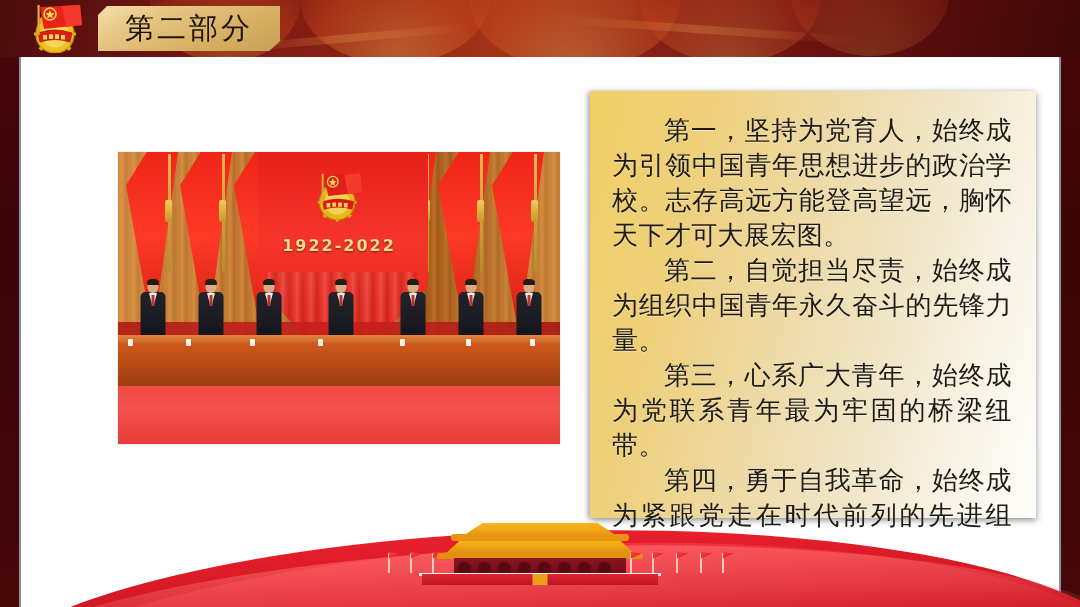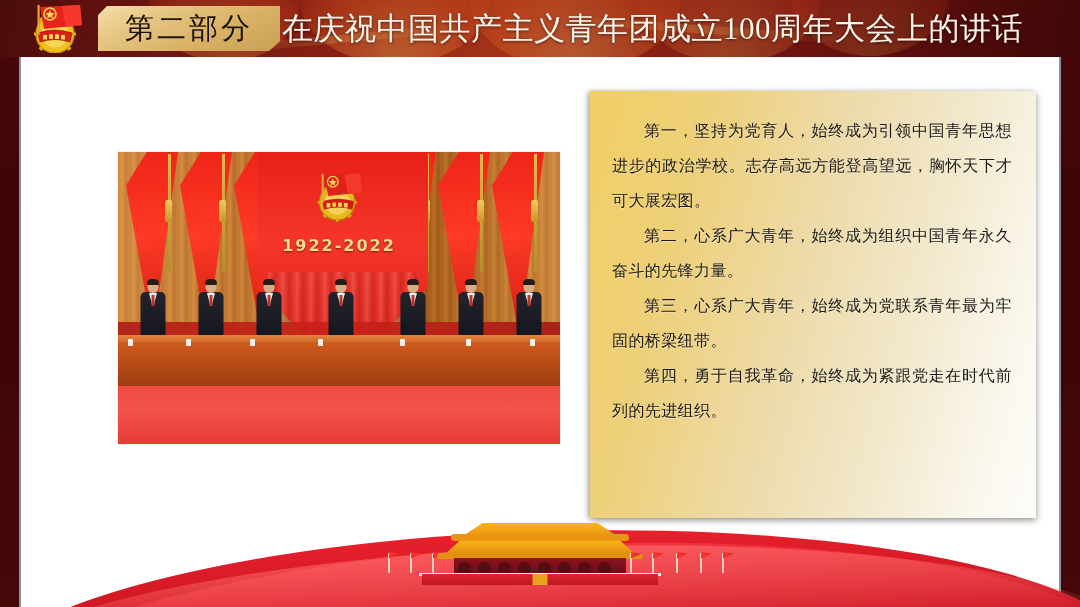--- a/index.html
+++ b/index.html
@@ -106,21 +106,21 @@
       font-family:"DejaVu Sans","Liberation Sans",sans-serif;
       font-size:16px;font-weight:bold;letter-spacing:2px;color:#f6d98c;
       text-shadow:0 1px 2px rgba(90,30,0,.8);white-space:nowrap;}
   .cup{position:absolute;bottom:98px;width:5px;height:7px;background:#f3f1ea;border-radius:1px;}
 
   
   .text-panel{position:absolute;left:590px;top:91px;width:446px;height:427px;z-index:5;
       background:linear-gradient(105deg,#f1cf65 0%,#eed07a 22%,#eddbab 48%,#f2e9ce 70%,#fbf8f0 90%,#fdfcf8 100%);
       box-shadow:-3px 0 5px rgba(0,0,0,.22),0 3px 6px rgba(0,0,0,.20),3px 3px 6px rgba(0,0,0,.12);
       padding:22px 24px 0 22px;box-sizing:border-box;}
-  .tp-inner{font-size:16px;line-height:35px;color:#1e1a14;
+  .tp-inner{font-size:26px;line-height:35px;color:#1e1a14;
       font-family:"Liberation Serif","DejaVu Serif",serif;
       text-shadow:0 1px 1px rgba(255,255,255,.45);letter-spacing:.4px;}
   .tp-inner p{margin:0;text-indent:2em;text-align:justify;}
 
   
   .bottom{position:absolute;left:0;bottom:0;width:1080px;height:110px;z-index:7;overflow:hidden;}
   .wave{position:absolute;left:-40px;width:1180px;border-radius:50%/100% 100% 0 0;}
   .w1{bottom:-74px;height:150px;background:linear-gradient(180deg,#e8202c 0%,#c7141f 60%,#8d0c16 100%);
       transform:rotate(-1.6deg);}
   .w2{bottom:-88px;height:150px;background:linear-gradient(180deg,#f2343f 0%,#d01a26 55%,#9c101a 100%);
@@ -208,21 +208,20 @@
       </g>
 
       <rect x="15.5" y="2" width="2.2" height="30" fill="#e0a93c"></rect>
     </svg>
   </div>
 
   <div class="chapter-tab">
     <span>第二部分</span>
   </div>
 
-  <div class="hdr-title">在庆祝中国共产主义青年团成立100周年大会上的讲话</div>
 
   <div class="body-area"></div>
 
   <div class="photo">
     <div class="ph-wall"></div>
     <div class="ph-wall-sheen"></div>
 
     <div class="flag" style="left:8px;"></div>
     <div class="pole" style="left:50px;"></div>
     <div class="tassel" style="left:47px;top:48px;"></div>
@@ -340,21 +339,21 @@
     <div class="cup" style="left:282px;"></div>
     <div class="cup" style="left:348px;"></div>
     <div class="cup" style="left:412px;"></div>
 
     <div class="ph-carpet"></div>
   </div>
 
   <div class="text-panel">
     <div class="tp-inner">
       <p>第一，坚持为党育人，始终成为引领中国青年思想进步的政治学校。志存高远方能登高望远，胸怀天下才可大展宏图。</p>
-      <p>第二，心系广大青年，始终成为组织中国青年永久奋斗的先锋力量。</p>
+      <p>第二，自觉担当尽责，始终成为组织中国青年永久奋斗的先锋力量。</p>
       <p>第三，心系广大青年，始终成为党联系青年最为牢固的桥梁纽带。</p>
       <p>第四，勇于自我革命，始终成为紧跟党走在时代前列的先进组织。</p>
     </div>
   </div>
 
   <div class="bottom">
     <div class="wave w3"></div>
     <div class="wave w1"></div>
     <div class="wave w2"></div>
     <div class="wave w4"></div>

